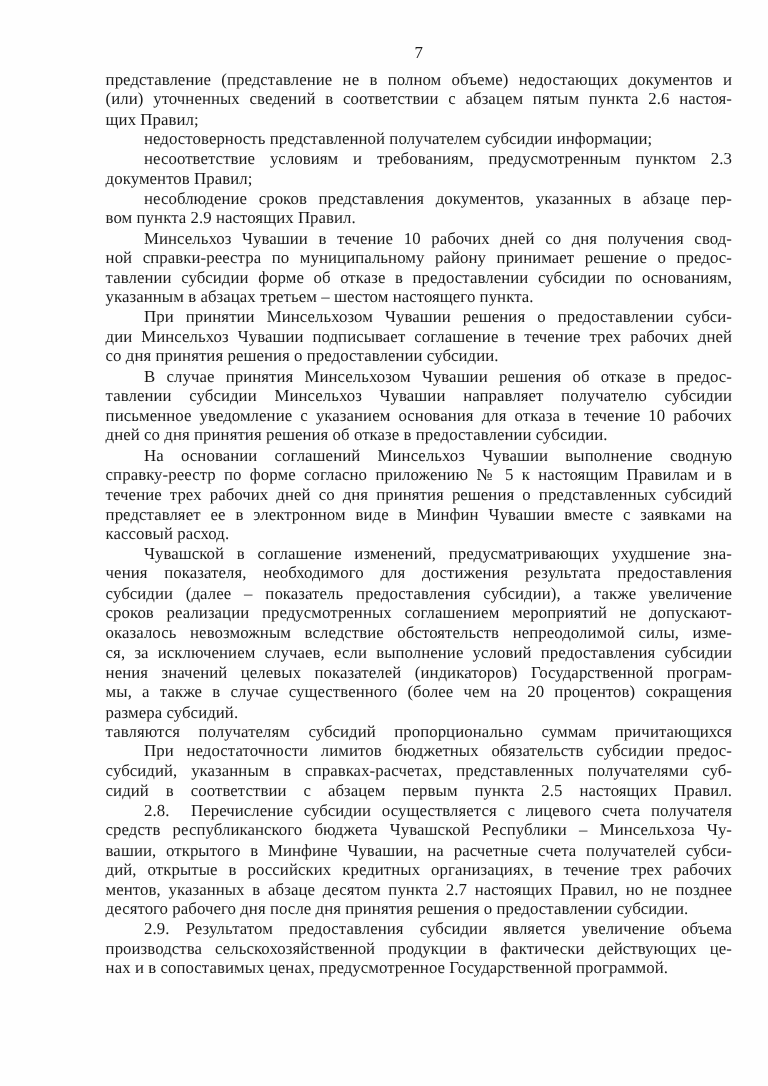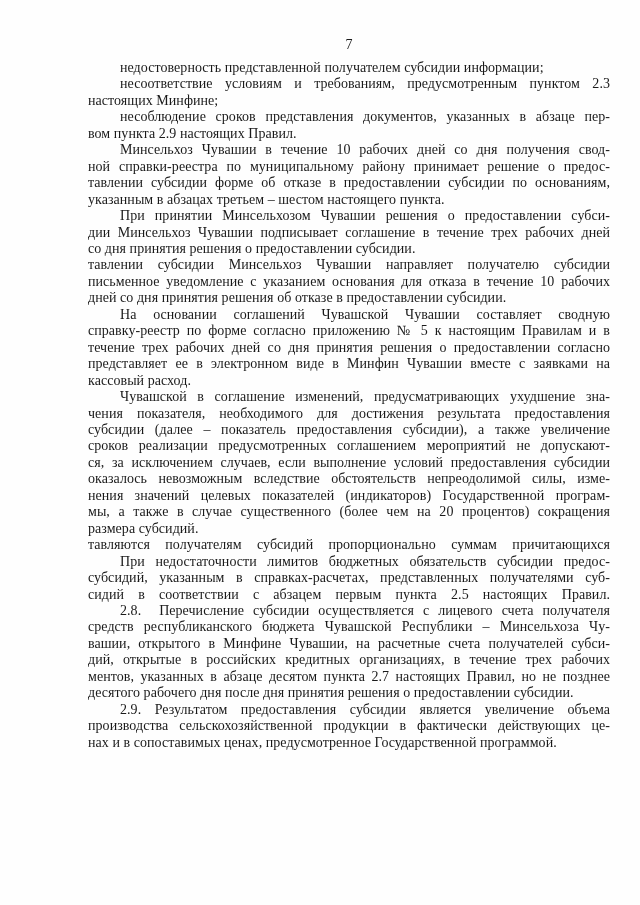--- a/index.html
+++ b/index.html
@@ -49,60 +49,66 @@
     text-align-last: left;
   }
 </style>
 </head>
 <body>
 
 <div class="page">
   <div class="page-number">7</div>
   <div class="text-block">
       <div class="paragraph">
+        <div class="line">представление (представление не в полном объеме) недостающих документов и</div>
+        <div class="line">(или) уточненных сведений в соответствии с абзацем пятым пункта 2.6 настоя-</div>
+        <div class="line last">щих Правил;</div>
+      </div>
+      <div class="paragraph">
         <div class="line indent last">недостоверность представленной получателем субсидии информации;</div>
       </div>
       <div class="paragraph">
         <div class="line indent">несоответствие условиям и требованиям, предусмотренным пунктом 2.3</div>
-        <div class="line last">настоящих Минфине;</div>
+        <div class="line last">документов Правил;</div>
       </div>
       <div class="paragraph">
         <div class="line indent">несоблюдение сроков представления документов, указанных в абзаце пер-</div>
         <div class="line last">вом пункта 2.9 настоящих Правил.</div>
       </div>
       <div class="paragraph">
         <div class="line indent">Минсельхоз Чувашии в течение 10 рабочих дней со дня получения свод-</div>
         <div class="line">ной справки-реестра по муниципальному району принимает решение о предос-</div>
         <div class="line">тавлении субсидии форме об отказе в предоставлении субсидии по основаниям,</div>
         <div class="line last">указанным в абзацах третьем – шестом настоящего пункта.</div>
       </div>
       <div class="paragraph">
         <div class="line indent">При принятии Минсельхозом Чувашии решения о предоставлении субси-</div>
         <div class="line">дии Минсельхоз Чувашии подписывает соглашение в течение трех рабочих дней</div>
         <div class="line last">со дня принятия решения о предоставлении субсидии.</div>
       </div>
       <div class="paragraph">
+        <div class="line indent">В случае принятия Минсельхозом Чувашии решения об отказе в предос-</div>
         <div class="line">тавлении субсидии Минсельхоз Чувашии направляет получателю субсидии</div>
         <div class="line">письменное уведомление с указанием основания для отказа в течение 10 рабочих</div>
         <div class="line last">дней со дня принятия решения об отказе в предоставлении субсидии.</div>
       </div>
       <div class="paragraph">
-        <div class="line indent">На основании соглашений Чувашской Чувашии составляет сводную</div>
+        <div class="line indent">На основании соглашений Минсельхоз Чувашии выполнение сводную</div>
         <div class="line">справку-реестр по форме согласно приложению № 5 к настоящим Правилам и в</div>
-        <div class="line">течение трех рабочих дней со дня принятия решения о предоставлении согласно</div>
+        <div class="line">течение трех рабочих дней со дня принятия решения о представленных субсидий</div>
         <div class="line">представляет ее в электронном виде в Минфин Чувашии вместе с заявками на</div>
         <div class="line last">кассовый расход.</div>
       </div>
       <div class="paragraph">
         <div class="line indent">Чувашской в соглашение изменений, предусматривающих ухудшение зна-</div>
         <div class="line">чения показателя, необходимого для достижения результата предоставления</div>
         <div class="line">субсидии (далее – показатель предоставления субсидии), а также увеличение</div>
         <div class="line">сроков реализации предусмотренных соглашением мероприятий не допускают-</div>
+        <div class="line">оказалось невозможным вследствие обстоятельств непреодолимой силы, изме-</div>
         <div class="line">ся, за исключением случаев, если выполнение условий предоставления субсидии</div>
-        <div class="line">оказалось невозможным вследствие обстоятельств непреодолимой силы, изме-</div>
         <div class="line">нения значений целевых показателей (индикаторов) Государственной програм-</div>
         <div class="line">мы, а также в случае существенного (более чем на 20 процентов) сокращения</div>
         <div class="line last">размера субсидий.</div>
       </div>
       <div class="paragraph">
         <div class="line">тавляются получателям субсидий пропорционально суммам причитающихся</div>
         <div class="line indent">При недостаточности лимитов бюджетных обязательств субсидии предос-</div>
         <div class="line">субсидий, указанным в справках-расчетах, представленных получателями суб-</div>
         <div class="line">сидий в соответствии с абзацем первым пункта 2.5 настоящих Правил.</div>
         <div class="line indent">2.8.&nbsp; Перечисление субсидии осуществляется с лицевого счета получателя</div>

